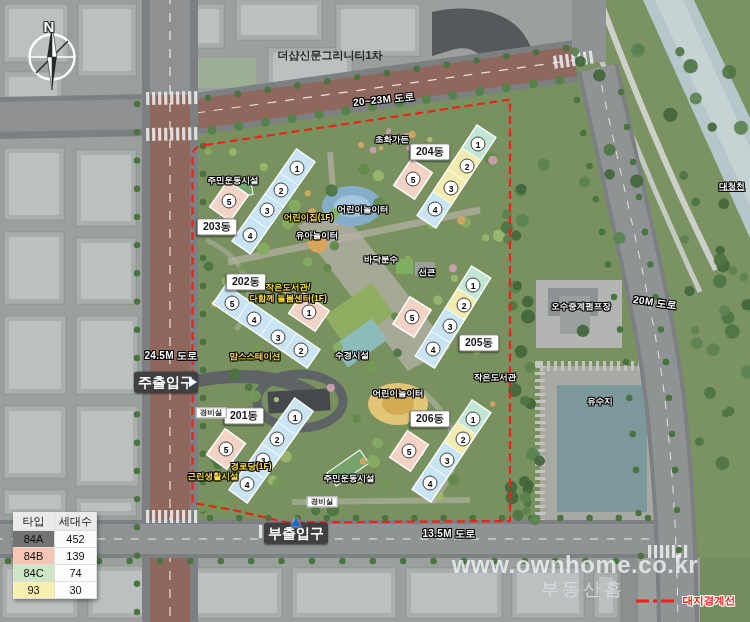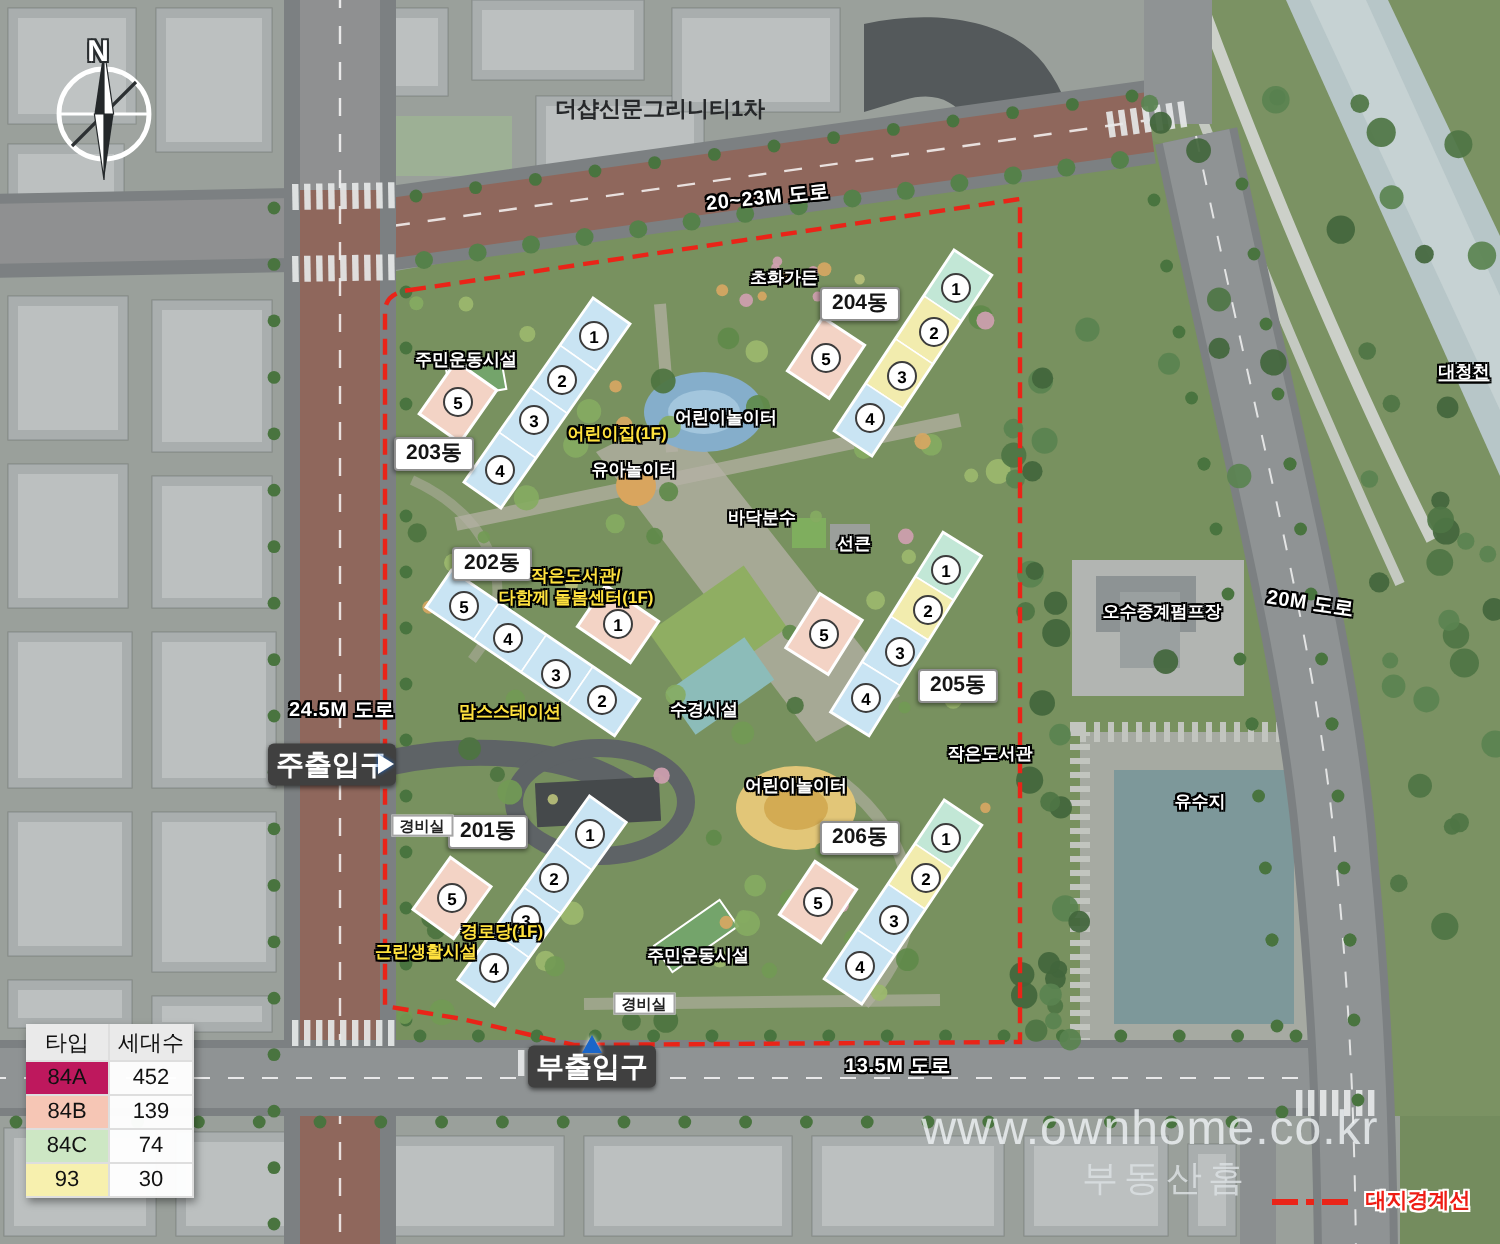--- a/index.html
+++ b/index.html
@@ -38,21 +38,21 @@
        border-right:5px solid transparent;filter:drop-shadow(0 0 1px #fff);z-index:3;}
   .legend{position:absolute;left:13px;top:512px;width:84px;z-index:5;
        box-shadow:1px 2px 4px rgba(0,0,0,.4);font-weight:normal;}
   .legend-row{display:flex;height:17px;}
   .legend-row.legend-head{height:19px;}
   .legend .cell{flex:1;display:flex;align-items:center;justify-content:center;
        font-size:11px;color:#111;background:rgba(255,255,255,.97);
        border:1px solid #dedede;border-width:0 1px 1px 0;}
   .legend-head .cell{background:#eaeaea;}
   .wm1{position:absolute;left:575px;top:565px;transform:translate(-50%,-50%);
-       font-size:24px;color:rgba(242,246,248,.78);letter-spacing:.5px;z-index:4;font-weight:400;}
+       font-size:24px;color:rgba(242,246,248,.78);letter-spacing:.5px;z-index:4;font-weight:700;}
   .wm2{position:absolute;left:583px;top:589px;transform:translate(-50%,-50%);
        font-size:18px;color:rgba(218,223,226,.85);letter-spacing:3px;z-index:4;font-weight:400;}
 </style>
 </head>
 <body>
 
 <div id="stage">
   <svg id="map-svg" width="750" height="622" viewBox="0 0 750 622">
     <rect width="750" height="622" fill="#99a09b"></rect>
 
@@ -658,21 +658,21 @@
 
   <div class="lbl compassN" style="left:49px;top:27px">N</div>
 
   <div class="legend">
     <div class="legend-row legend-head">
       <div class="cell">타입</div>
       <div class="cell">세대수</div>
     </div>
     <div id="legend-body">
         <div class="legend-row">
-          <div class="cell" style="background: #be185d; text-align: center;">84A</div>
+          <div class="cell" style="background: #737373; text-align: center;">84A</div>
           <div class="cell">452</div>
         </div>
         <div class="legend-row">
           <div class="cell" style="background: rgb(246, 198, 181);">84B</div>
           <div class="cell">139</div>
         </div>
         <div class="legend-row">
           <div class="cell" style="background: rgb(205, 231, 196);">84C</div>
           <div class="cell">74</div>
         </div>

